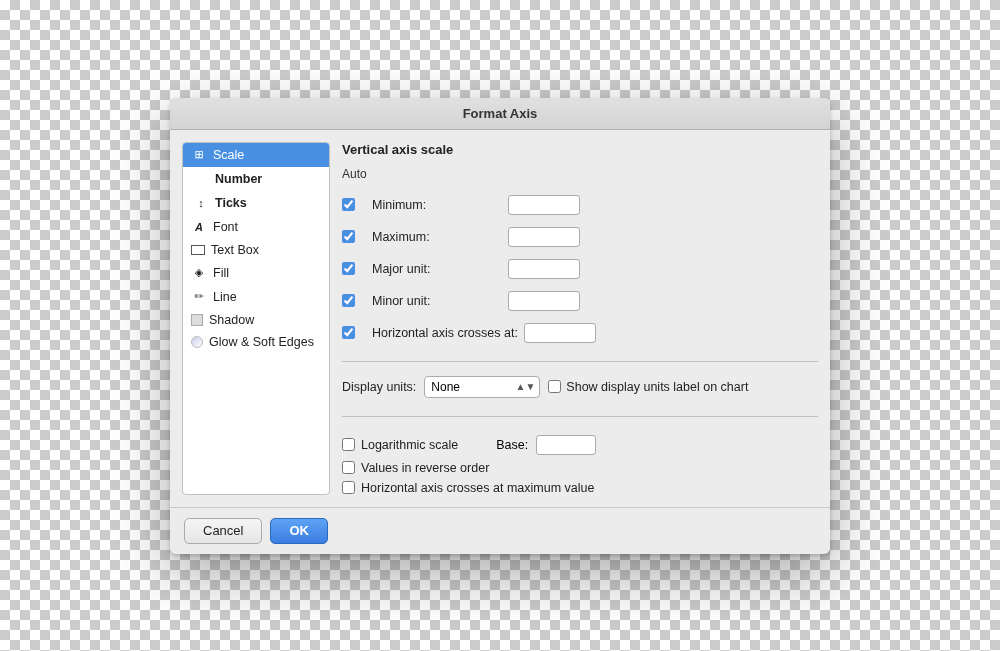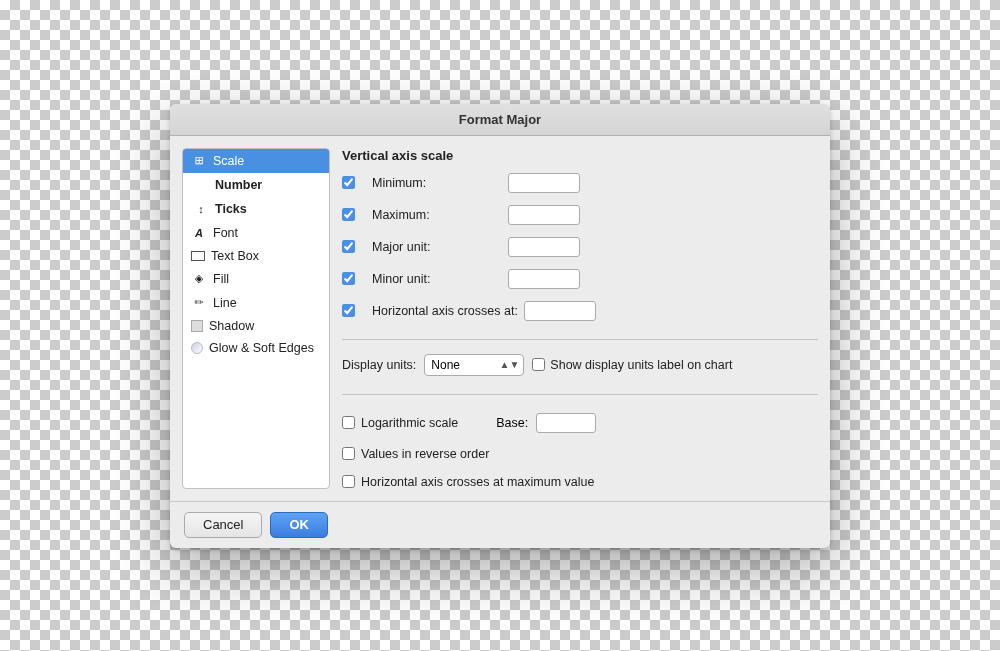--- a/index.html
+++ b/index.html
@@ -164,21 +164,21 @@
 
     .select-wrapper {
       position: relative;
       display: inline-flex;
       align-items: center;
     }
 
     .select-wrapper select {
       appearance: none;
       -webkit-appearance: none;
-      width: 100px;
+      width: 116px;
       height: 22px;
       border: 1px solid #aaa;
       border-radius: 4px;
       padding: 0 20px 0 6px;
       font-size: 12px;
       background: #fff;
       cursor: pointer;
     }
 
     .select-arrow {
@@ -193,21 +193,21 @@
       display: flex;
       align-items: center;
       gap: 5px;
       font-size: 12px;
       color: #555;
     }
 
     .check-options {
       display: flex;
       flex-direction: column;
-      gap: 14px;
+      gap: 6px;
       margin-top: 4px;
     }
 
     .check-option {
       display: flex;
       align-items: center;
       gap: 6px;
       font-size: 12.5px;
       color: #222;
     }
@@ -247,21 +247,21 @@
       align-items: center;
       gap: 8px;
     }
   </style>
 </head>
 <body>
 
 <div class="dialog">
 
   <div class="dialog-titlebar">
-    <span>Format Major</span>
+    <span>Format Axis</span>
   </div>
 
   <div class="dialog-body">
 
     <div class="sidebar">
       <div class="sidebar-item selected">
         <span class="icon">⊞</span>
         <span>Scale</span>
       </div>
       <div class="sidebar-item indented">
@@ -293,20 +293,21 @@
         <span>Shadow</span>
       </div>
       <div class="sidebar-item">
         <span class="icon" style="border:1px solid #bbb;border-radius:50%;width:12px;height:12px;display:inline-block;background:linear-gradient(135deg,#cce,#fff);"></span>
         <span>Glow &amp; Soft Edges</span>
       </div>
     </div>
 
     <div class="content">
       <div class="section-title">Vertical axis scale</div>
+      <div class="sub-label">Auto</div>
 
       <div class="form-row">
         <label>
           <input type="checkbox" checked="" style="">
           <span>Minimum:</span>
         </label>
         <input type="text" style="">
       </div>
       <div class="form-row">
         <label>

